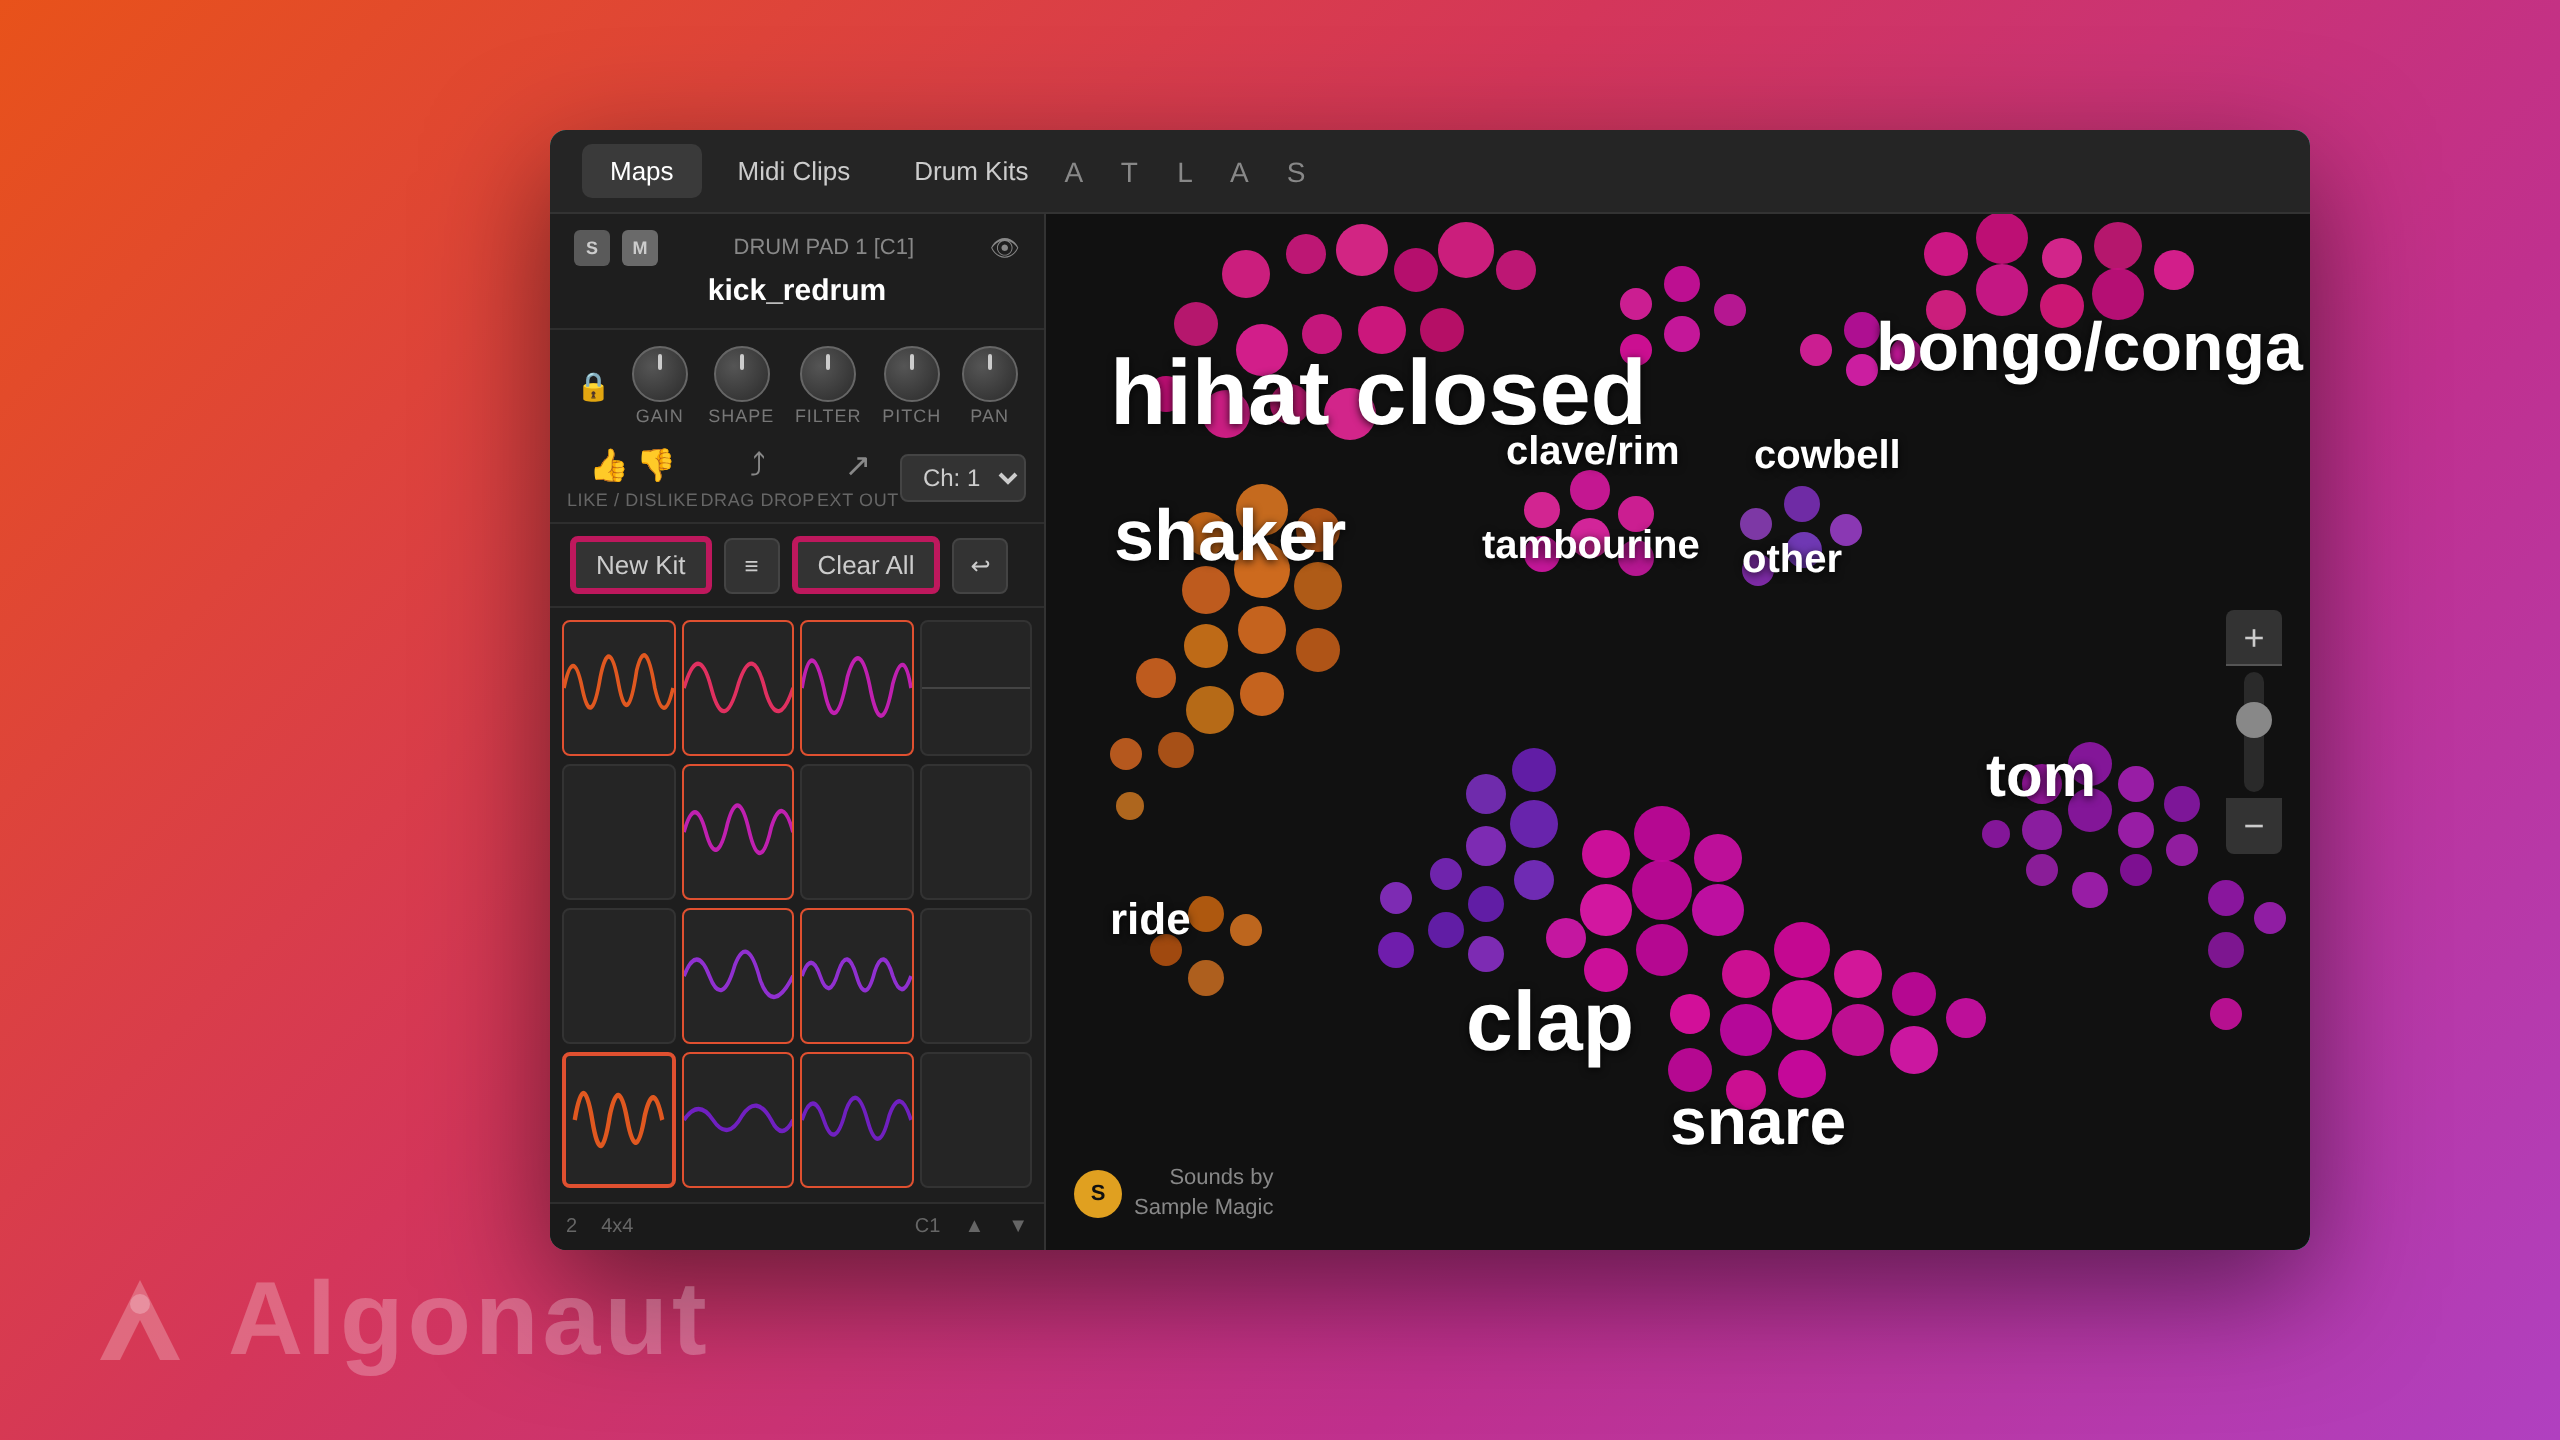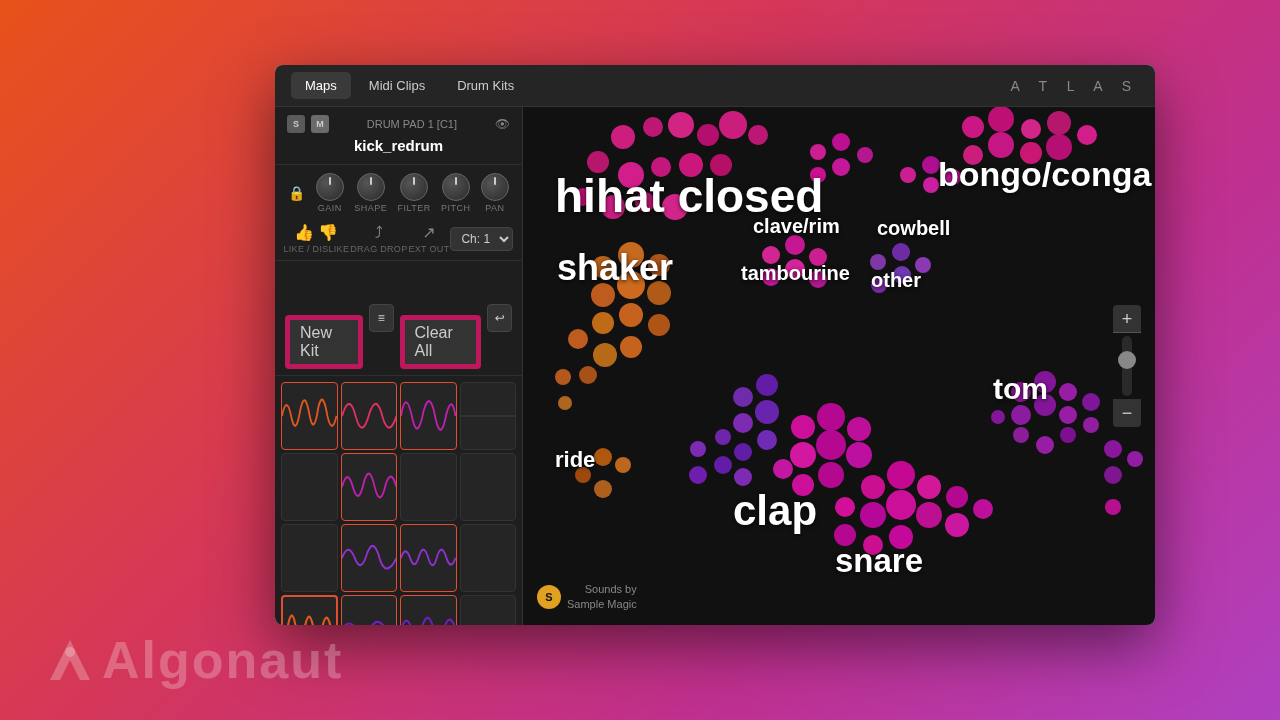--- a/index.html
+++ b/index.html
@@ -16,21 +16,21 @@
     .algonaut-logo {
       position: absolute;
       bottom: 30px;
       left: 40px;
       color: rgba(255,255,255,0.25);
       font-size: 52px;
       font-weight: 700;
       letter-spacing: 2px;
       display: flex;
       align-items: center;
-      gap: 2px;
+      gap: 14px;
       z-index: 1;
     }
     .algonaut-logo .logo-icon {
       width: 60px;
       height: 60px;
     }
 
     
     .app-window {
       position: absolute;
@@ -63,21 +63,21 @@
       font-size: 13px;
       cursor: pointer;
       margin-right: 4px;
     }
     .nav-tab.active {
       background: #3a3a3a;
       color: #fff;
     }
     .nav-title {
       flex: 1;
-      text-align: right;
+      text-align: left;
       color: #888;
       font-size: 14px;
       letter-spacing: 8px;
     }
 
     
     .main-content {
       display: flex;
       flex: 1;
       overflow: hidden;
@@ -220,24 +220,23 @@
       align-items: center;
       padding: 6px 10px;
       gap: 6px;
       border-bottom: 1px solid #2e2e2e;
     }
     .kit-btn {
       padding: 4px 10px;
       border-radius: 4px;
       background: #333;
       color: #ccc;
-      font-size: 16px;
+      font-size: 13px;
       cursor: pointer;
-      border: 5px solid #be185d;
-      margin-top: 48px;
+      border: 3px solid #be185d;
     }
     .kit-icon-btn {
       width: 28px;
       height: 28px;
       border-radius: 4px;
       background: #333;
       color: #ccc;
       display: flex;
       align-items: center;
       justify-content: center;

